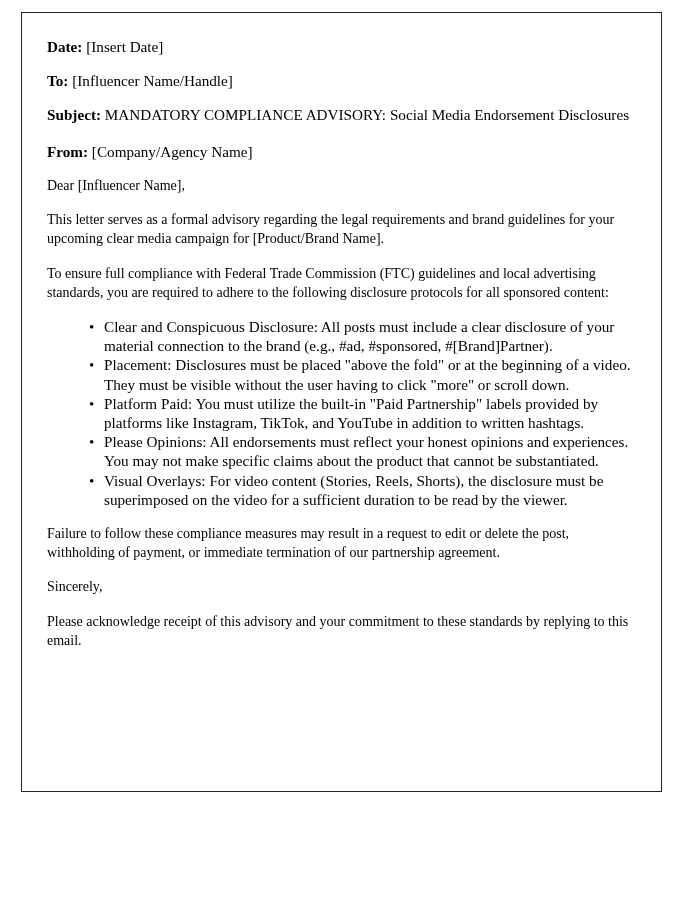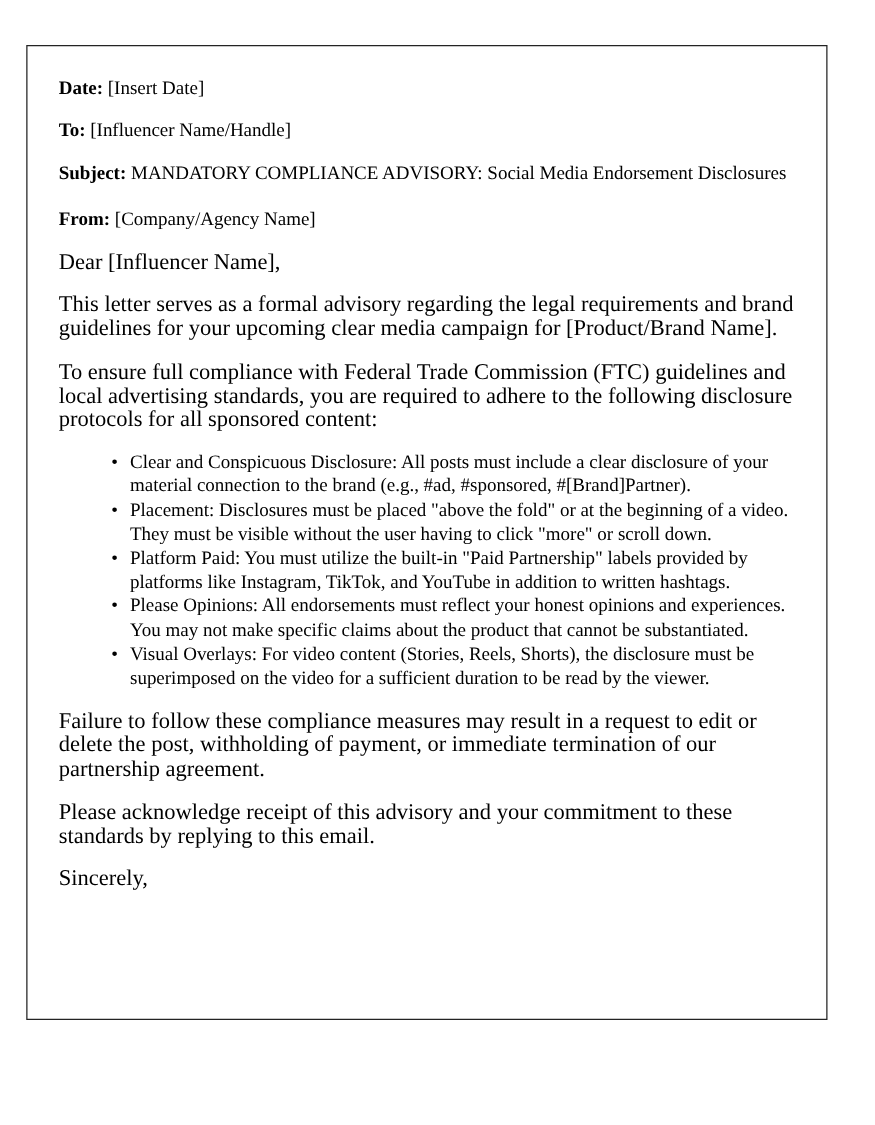--- a/index.html
+++ b/index.html
@@ -11,21 +11,21 @@
     width: 700px;
     height: 900px;
     overflow: hidden;
     font-family: "Liberation Serif", "DejaVu Serif", serif;
     color: #000000;
   }
 
   .letter-frame {
     position: absolute;
     left: 21px;
-    top: 36px;
+    top: 12px;
     width: 641px;
     height: 780px;
     border: 1px solid #232323;
     box-sizing: border-box;
     background: #ffffff;
   }
 
   .letter-body {
     padding: 24px 25px 20px 25px;
     box-sizing: border-box;
@@ -42,21 +42,21 @@
   }
   .field-value {
     font-weight: normal;
   }
 
   .subject-line {
     margin-bottom: 18px;
   }
 
   .para {
-    font-size: 18px;
+    font-size: 14px;
     line-height: 19.2px;
     margin: 0 0 15px 0;
     text-align: left;
   }
 
   .salutation {
     margin-bottom: 15px;
   }
 
   ul.disclosure-list {
@@ -141,19 +141,19 @@
       <li>
         <span class="bullet-term">Please Opinions:</span><span> All endorsements must reflect your honest opinions and experiences. You may not make specific claims about the product that cannot be substantiated.</span>
       </li>
       <li>
         <span class="bullet-term">Visual Overlays:</span><span> For video content (Stories, Reels, Shorts), the disclosure must be superimposed on the video for a sufficient duration to be read by the viewer.</span>
       </li>
     </ul>
 
     <p class="para">Failure to follow these compliance measures may result in a request to edit or delete the post, withholding of payment, or immediate termination of our partnership agreement.</p>
 
+    <p class="para closing">Sincerely,</p>
+
     <p class="para">Please acknowledge receipt of this advisory and your commitment to these standards by replying to this email.</p>
-
-    <p class="para closing">Sincerely,</p>
 
 
   </div>
 </div>
 
 </body></html>

